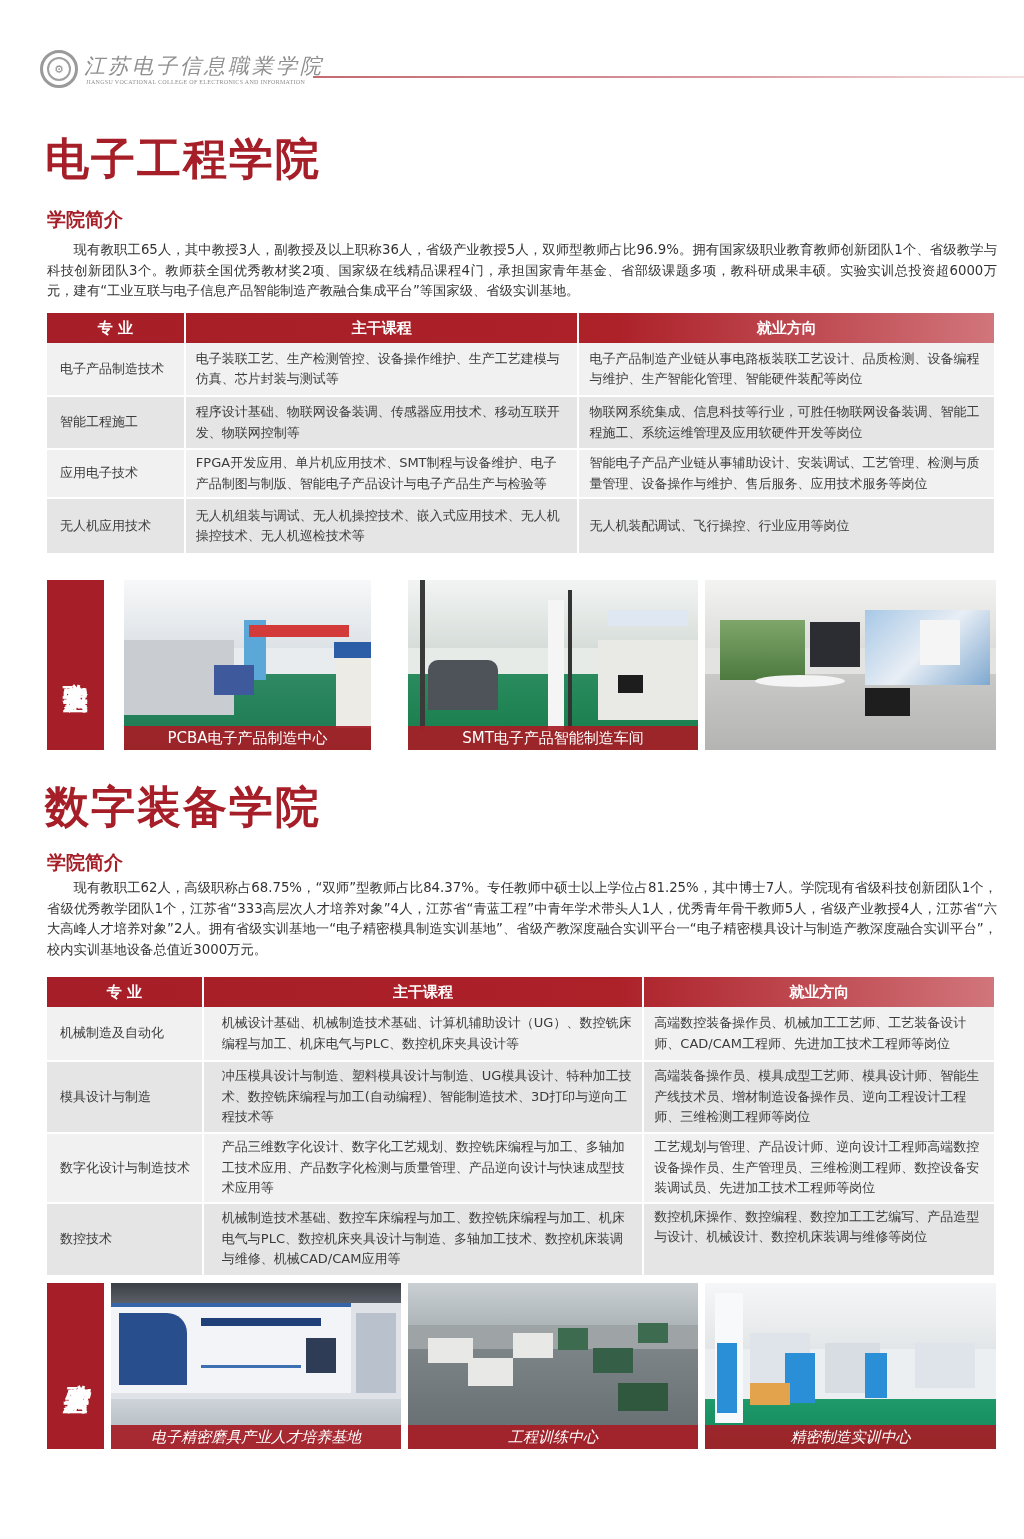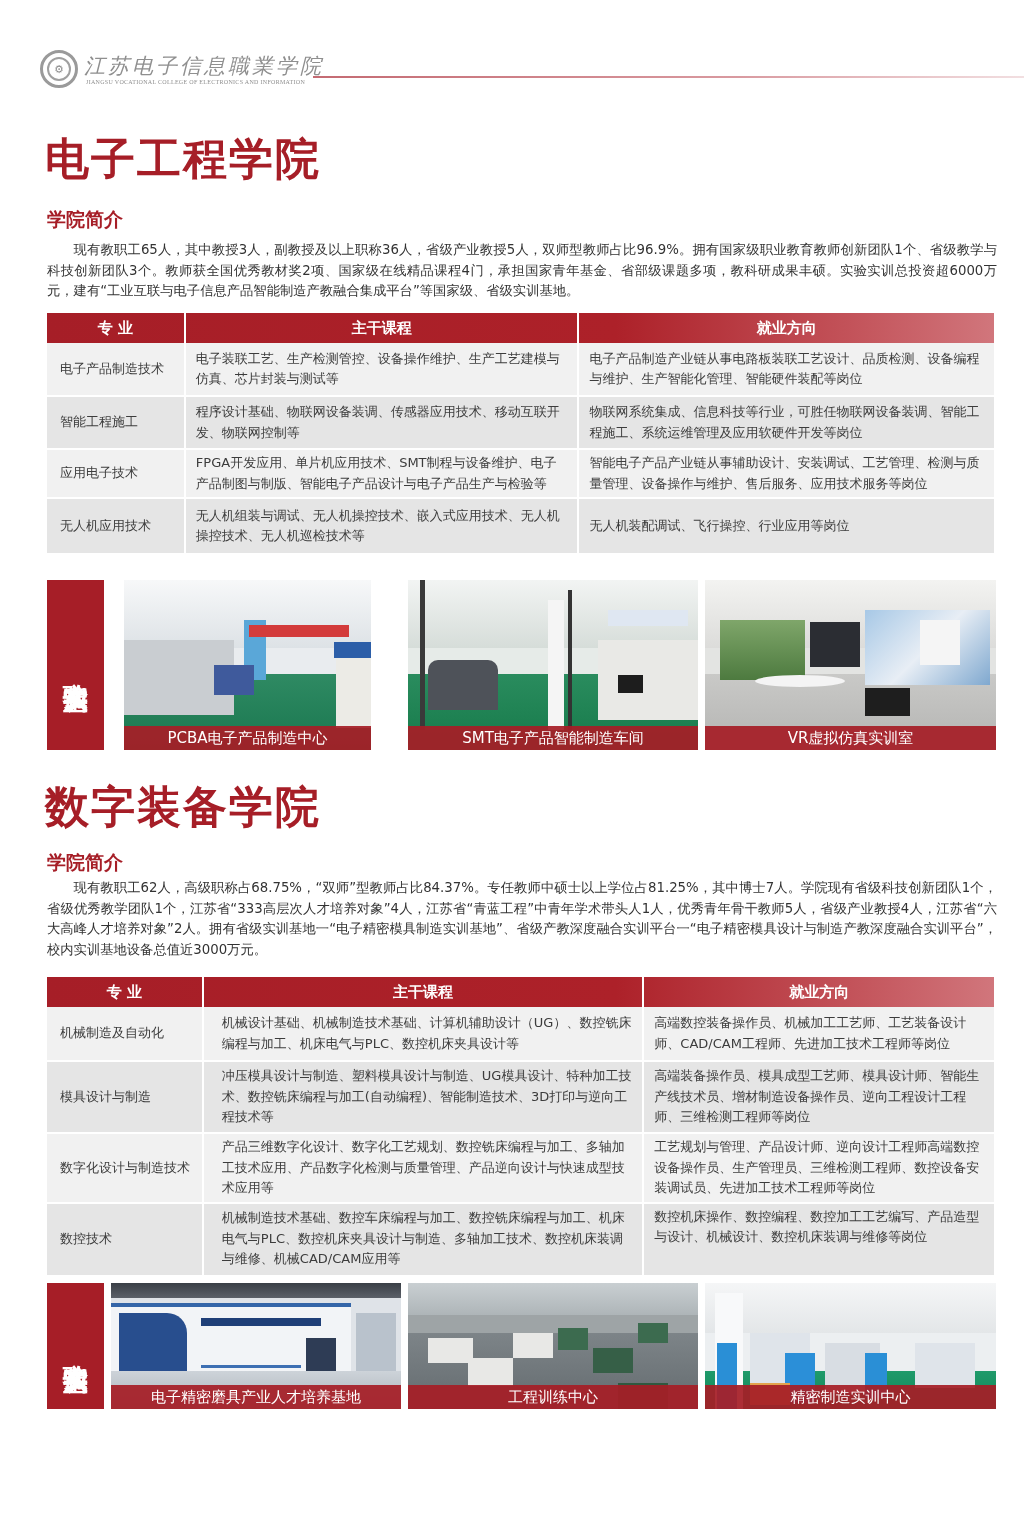--- a/index.html
+++ b/index.html
@@ -145,21 +145,20 @@
     <div class="scene" style="background:#e3e4e2;">
       <div class="ceil" style="background:linear-gradient(180deg,#f3f3f1,#dcdcda);"></div>
       <div class="floor" style="background:linear-gradient(180deg,#c9c9c7,#b4b4b2);"></div>
       <div class="blk" style="left:15px;top:40px;width:85px;height:60px;background:linear-gradient(180deg,#7fa66a,#4d7a3f);"></div>
       <div class="blk" style="left:105px;top:42px;width:50px;height:45px;background:#2b2d33;"></div>
       <div class="blk" style="left:160px;top:30px;width:125px;height:75px;background:linear-gradient(135deg,#a7c8e6,#e8eef5 50%,#7fa8cf);"></div>
       <div class="blk" style="left:215px;top:40px;width:40px;height:45px;background:#f5f5f5;"></div>
       <div class="blk" style="left:160px;top:108px;width:45px;height:28px;background:#1e1e1e;"></div>
       <div class="blk" style="left:50px;top:95px;width:90px;height:12px;background:#f4f4f4;border-radius:50%;"></div>
     </div>
-    <div class="lab-caption">VR虚拟仿真实训室</div>
   </div>
 </div>
 
 <div class="college-title" style="top:785px;">数字装备学院</div>
 <div class="sub-title" style="top:850px;">学院简介</div>
 <div class="intro" style="top:878px;">现有教职工62人，高级职称占68.75%，“双师”型教师占比84.37%。专任教师中硕士以上学位占81.25%，其中博士7人。学院现有省级科技创新团队1个，省级优秀教学团队1个，江苏省“333高层次人才培养对象”4人，江苏省“青蓝工程”中青年学术带头人1人，优秀青年骨干教师5人，省级产业教授4人，江苏省“六大高峰人才培养对象”2人。拥有省级实训基地一“电子精密模具制造实训基地”、省级产教深度融合实训平台一“电子精密模具设计与制造产教深度融合实训平台”，校内实训基地设备总值近3000万元。</div>
 
 <table class="majors" style="top:977px; width:949px;">
   <colgroup>
       <col style="width:156px">
@@ -190,21 +189,21 @@
       <td>工艺规划与管理、产品设计师、逆向设计工程师高端数控设备操作员、生产管理员、三维检测工程师、数控设备安装调试员、先进加工技术工程师等岗位</td>
     </tr>
     <tr class="even" style="height:73px;">
       <td class="major">数控技术</td>
       <td style="padding-left:18px;">机械制造技术基础、数控车床编程与加工、数控铣床编程与加工、机床电气与PLC、数控机床夹具设计与制造、多轴加工技术、数控机床装调与维修、机械CAD/CAM应用等</td>
       <td class="top">数控机床操作、数控编程、数控加工工艺编写、产品造型与设计、机械设计、数控机床装调与维修等岗位</td>
     </tr>
   </tbody>
 </table>
 
-<div class="labs" style="top:1283px; height:126px;">
+<div class="labs" style="top:1283px; height:166px;font-style:italic;">
   <div class="lab-tag">
     <span>实验实训室</span>
   </div>
 
   <div class="lab-photo" style="left:64px; width:290px;">
     <div class="scene" style="background:#dfe3e8;">
       <div class="ceil" style="background:linear-gradient(180deg,#3a3f46,#5b6068);height:12%;"></div>
       <div class="blk" style="left:0;top:20px;width:240px;height:90px;background:#f2f4f7;border-top:4px solid #3465a8;"></div>
       <div class="blk" style="left:8px;top:30px;width:68px;height:72px;background:#284e8e;border-radius:0 20px 0 0;"></div>
       <div class="blk" style="left:90px;top:35px;width:120px;height:8px;background:#1f3f78;"></div>

